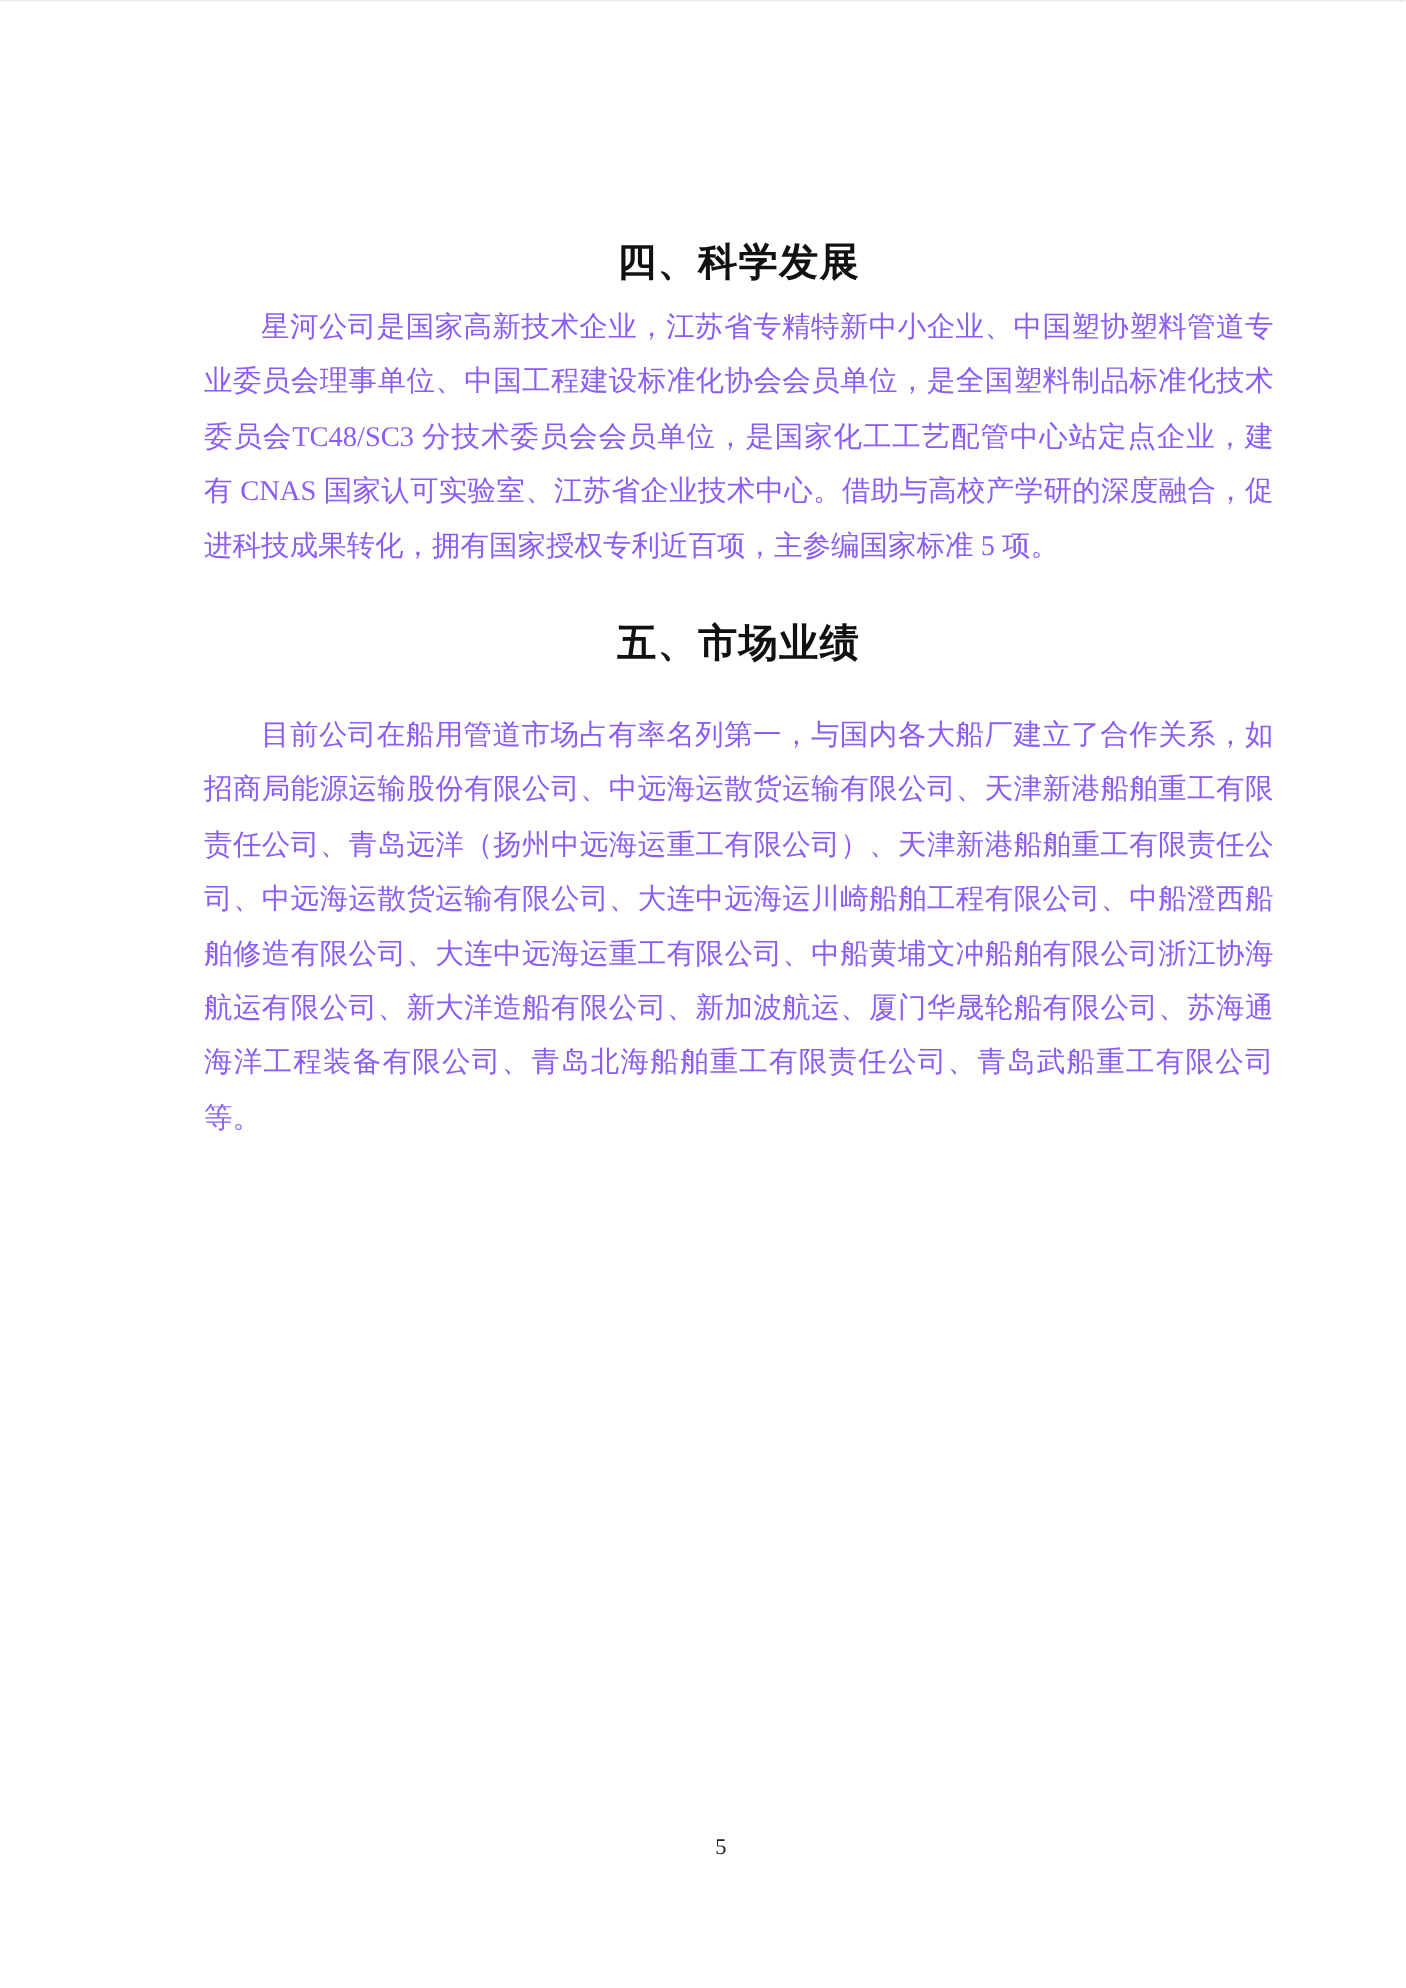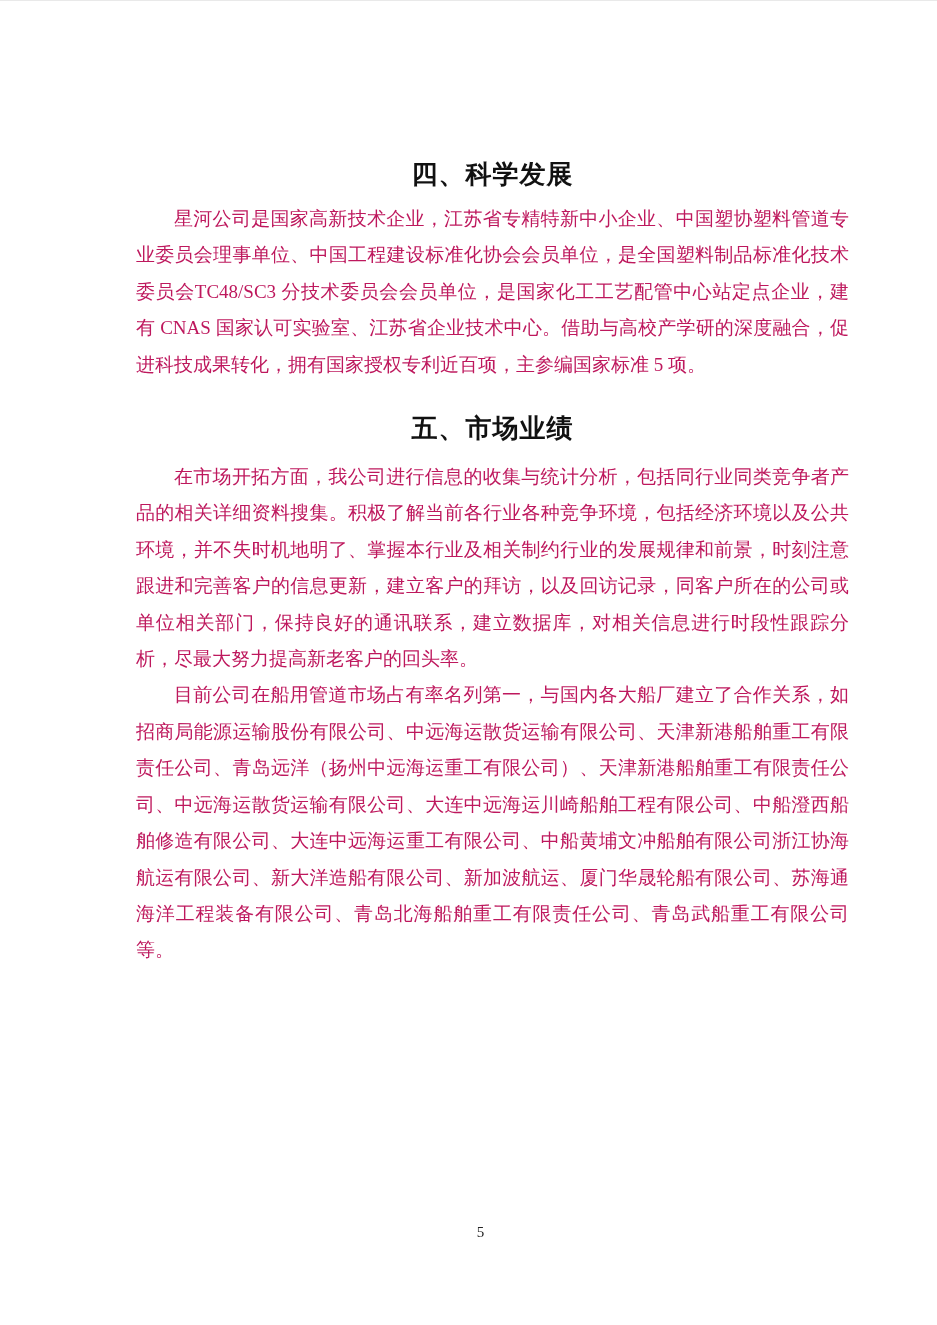--- a/index.html
+++ b/index.html
@@ -26,30 +26,30 @@
     font-weight: bold;
     font-size: 26px;
     line-height: 34px;
     text-align: center;
     color: #111111;
     margin: 0 0 10px 0;
     letter-spacing: 1px;
   }
   .section-title.second {
     margin-top: 28px;
-    margin-bottom: 14px;
+    margin-bottom: 28px;
   }
   .body-paragraph {
     font-family: "Liberation Serif", "DejaVu Serif", serif;
     font-size: 19px;
     line-height: 36.4px;
     text-align: justify;
     text-indent: 2em;
     margin: 0;
-    color: #be185d;
+    color: #8b5cf6;
   }
   .page-number {
     position: absolute;
     bottom: 85px;
     left: 0;
     width: 100%;
     text-align: center;
     font-family: "Liberation Serif", "DejaVu Serif", serif;
     font-size: 15px;
     color: #222222;
@@ -61,20 +61,19 @@
 <div class="page">
   <div class="content">
 
     <h1 class="section-title">四、科学发展</h1>
 
     <p class="body-paragraph">星河公司是国家高新技术企业，江苏省专精特新中小企业、中国塑协塑料管道专业委员会理事单位、中国工程建设标准化协会会员单位，是全国塑料制品标准化技术委员会TC48/SC3 分技术委员会会员单位，是国家化工工艺配管中心站定点企业，建有 CNAS 国家认可实验室、江苏省企业技术中心。借助与高校产学研的深度融合，促进科技成果转化，拥有国家授权专利近百项，主参编国家标准 5 项。</p>
 
 
     <h1 class="section-title second">五、市场业绩</h1>
 
-    <p class="body-paragraph">在市场开拓方面，我公司进行信息的收集与统计分析，包括同行业同类竞争者产品的相关详细资料搜集。积极了解当前各行业各种竞争环境，包括经济环境以及公共环境，并不失时机地明了、掌握本行业及相关制约行业的发展规律和前景，时刻注意跟进和完善客户的信息更新，建立客户的拜访，以及回访记录，同客户所在的公司或单位相关部门，保持良好的通讯联系，建立数据库，对相关信息进行时段性跟踪分析，尽最大努力提高新老客户的回头率。</p>
 
     <p class="body-paragraph">目前公司在船用管道市场占有率名列第一，与国内各大船厂建立了合作关系，如招商局能源运输股份有限公司、中远海运散货运输有限公司、天津新港船舶重工有限责任公司、青岛远洋（扬州中远海运重工有限公司）、天津新港船舶重工有限责任公司、中远海运散货运输有限公司、大连中远海运川崎船舶工程有限公司、中船澄西船舶修造有限公司、大连中远海运重工有限公司、中船黄埔文冲船舶有限公司浙江协海航运有限公司、新大洋造船有限公司、新加波航运、厦门华晟轮船有限公司、苏海通海洋工程装备有限公司、青岛北海船舶重工有限责任公司、青岛武船重工有限公司等。</p>
 
   </div>
 
   <div class="page-number">5</div>
 </div>
 
 </body></html>

